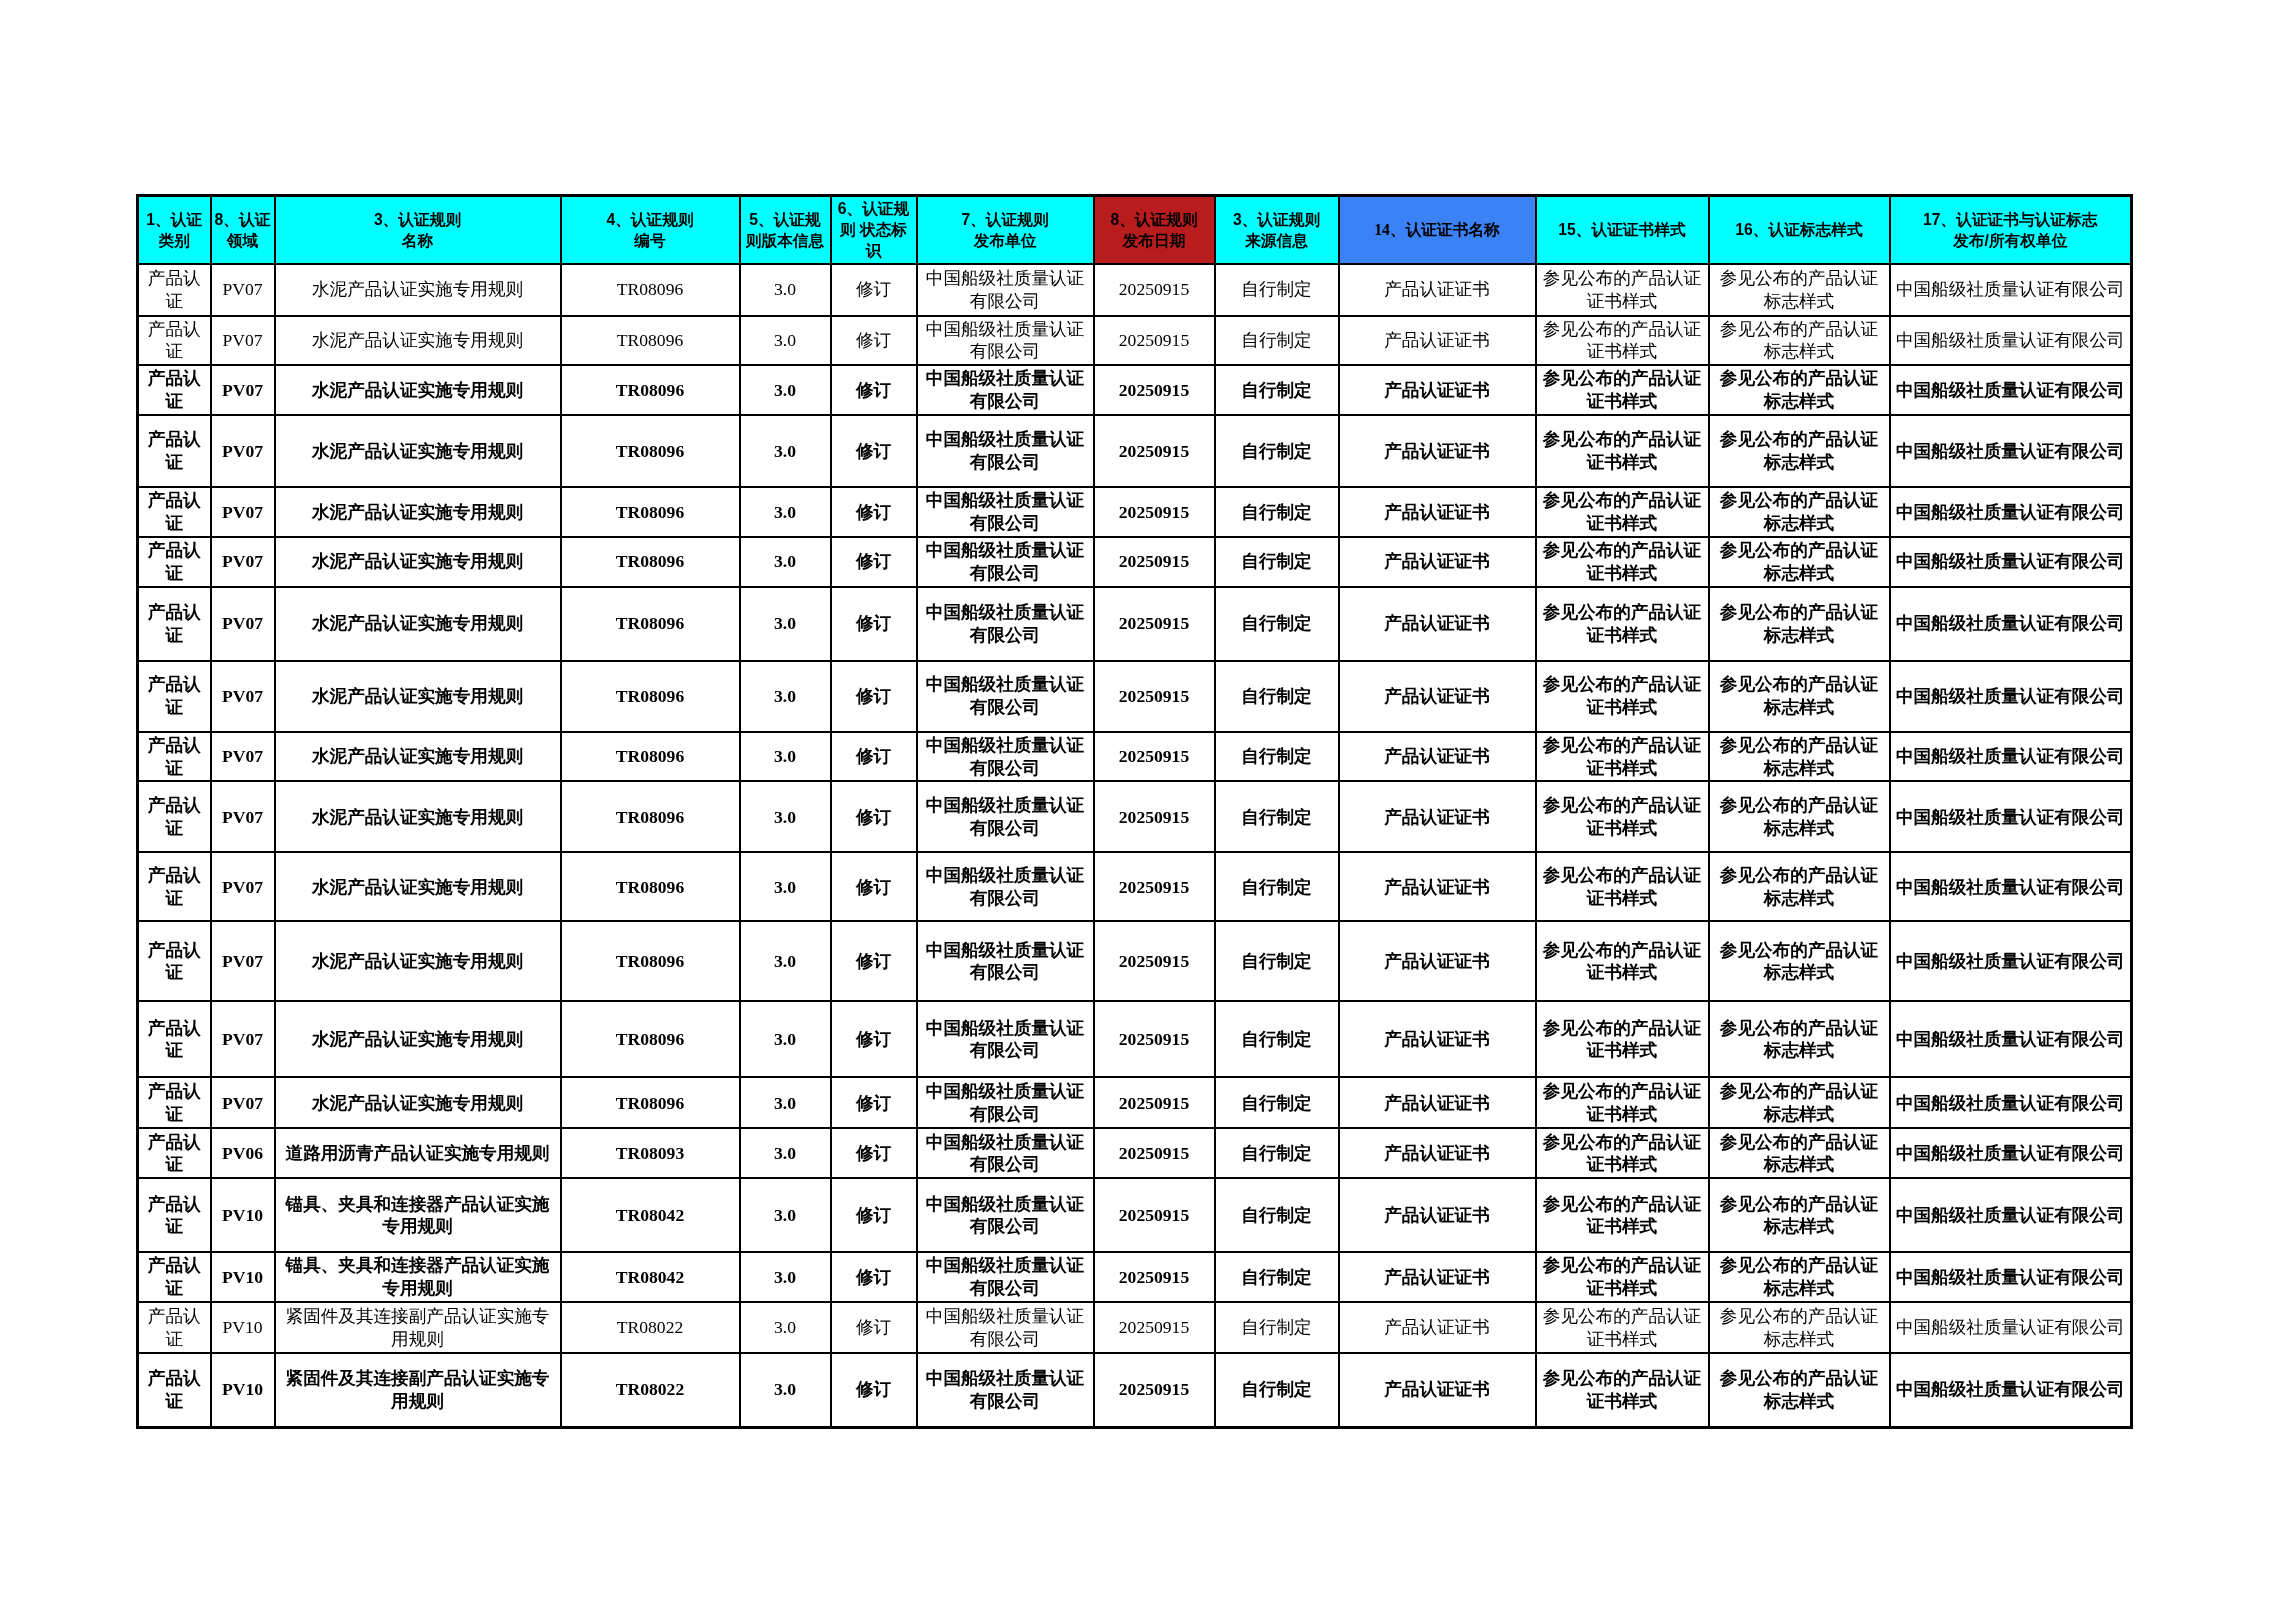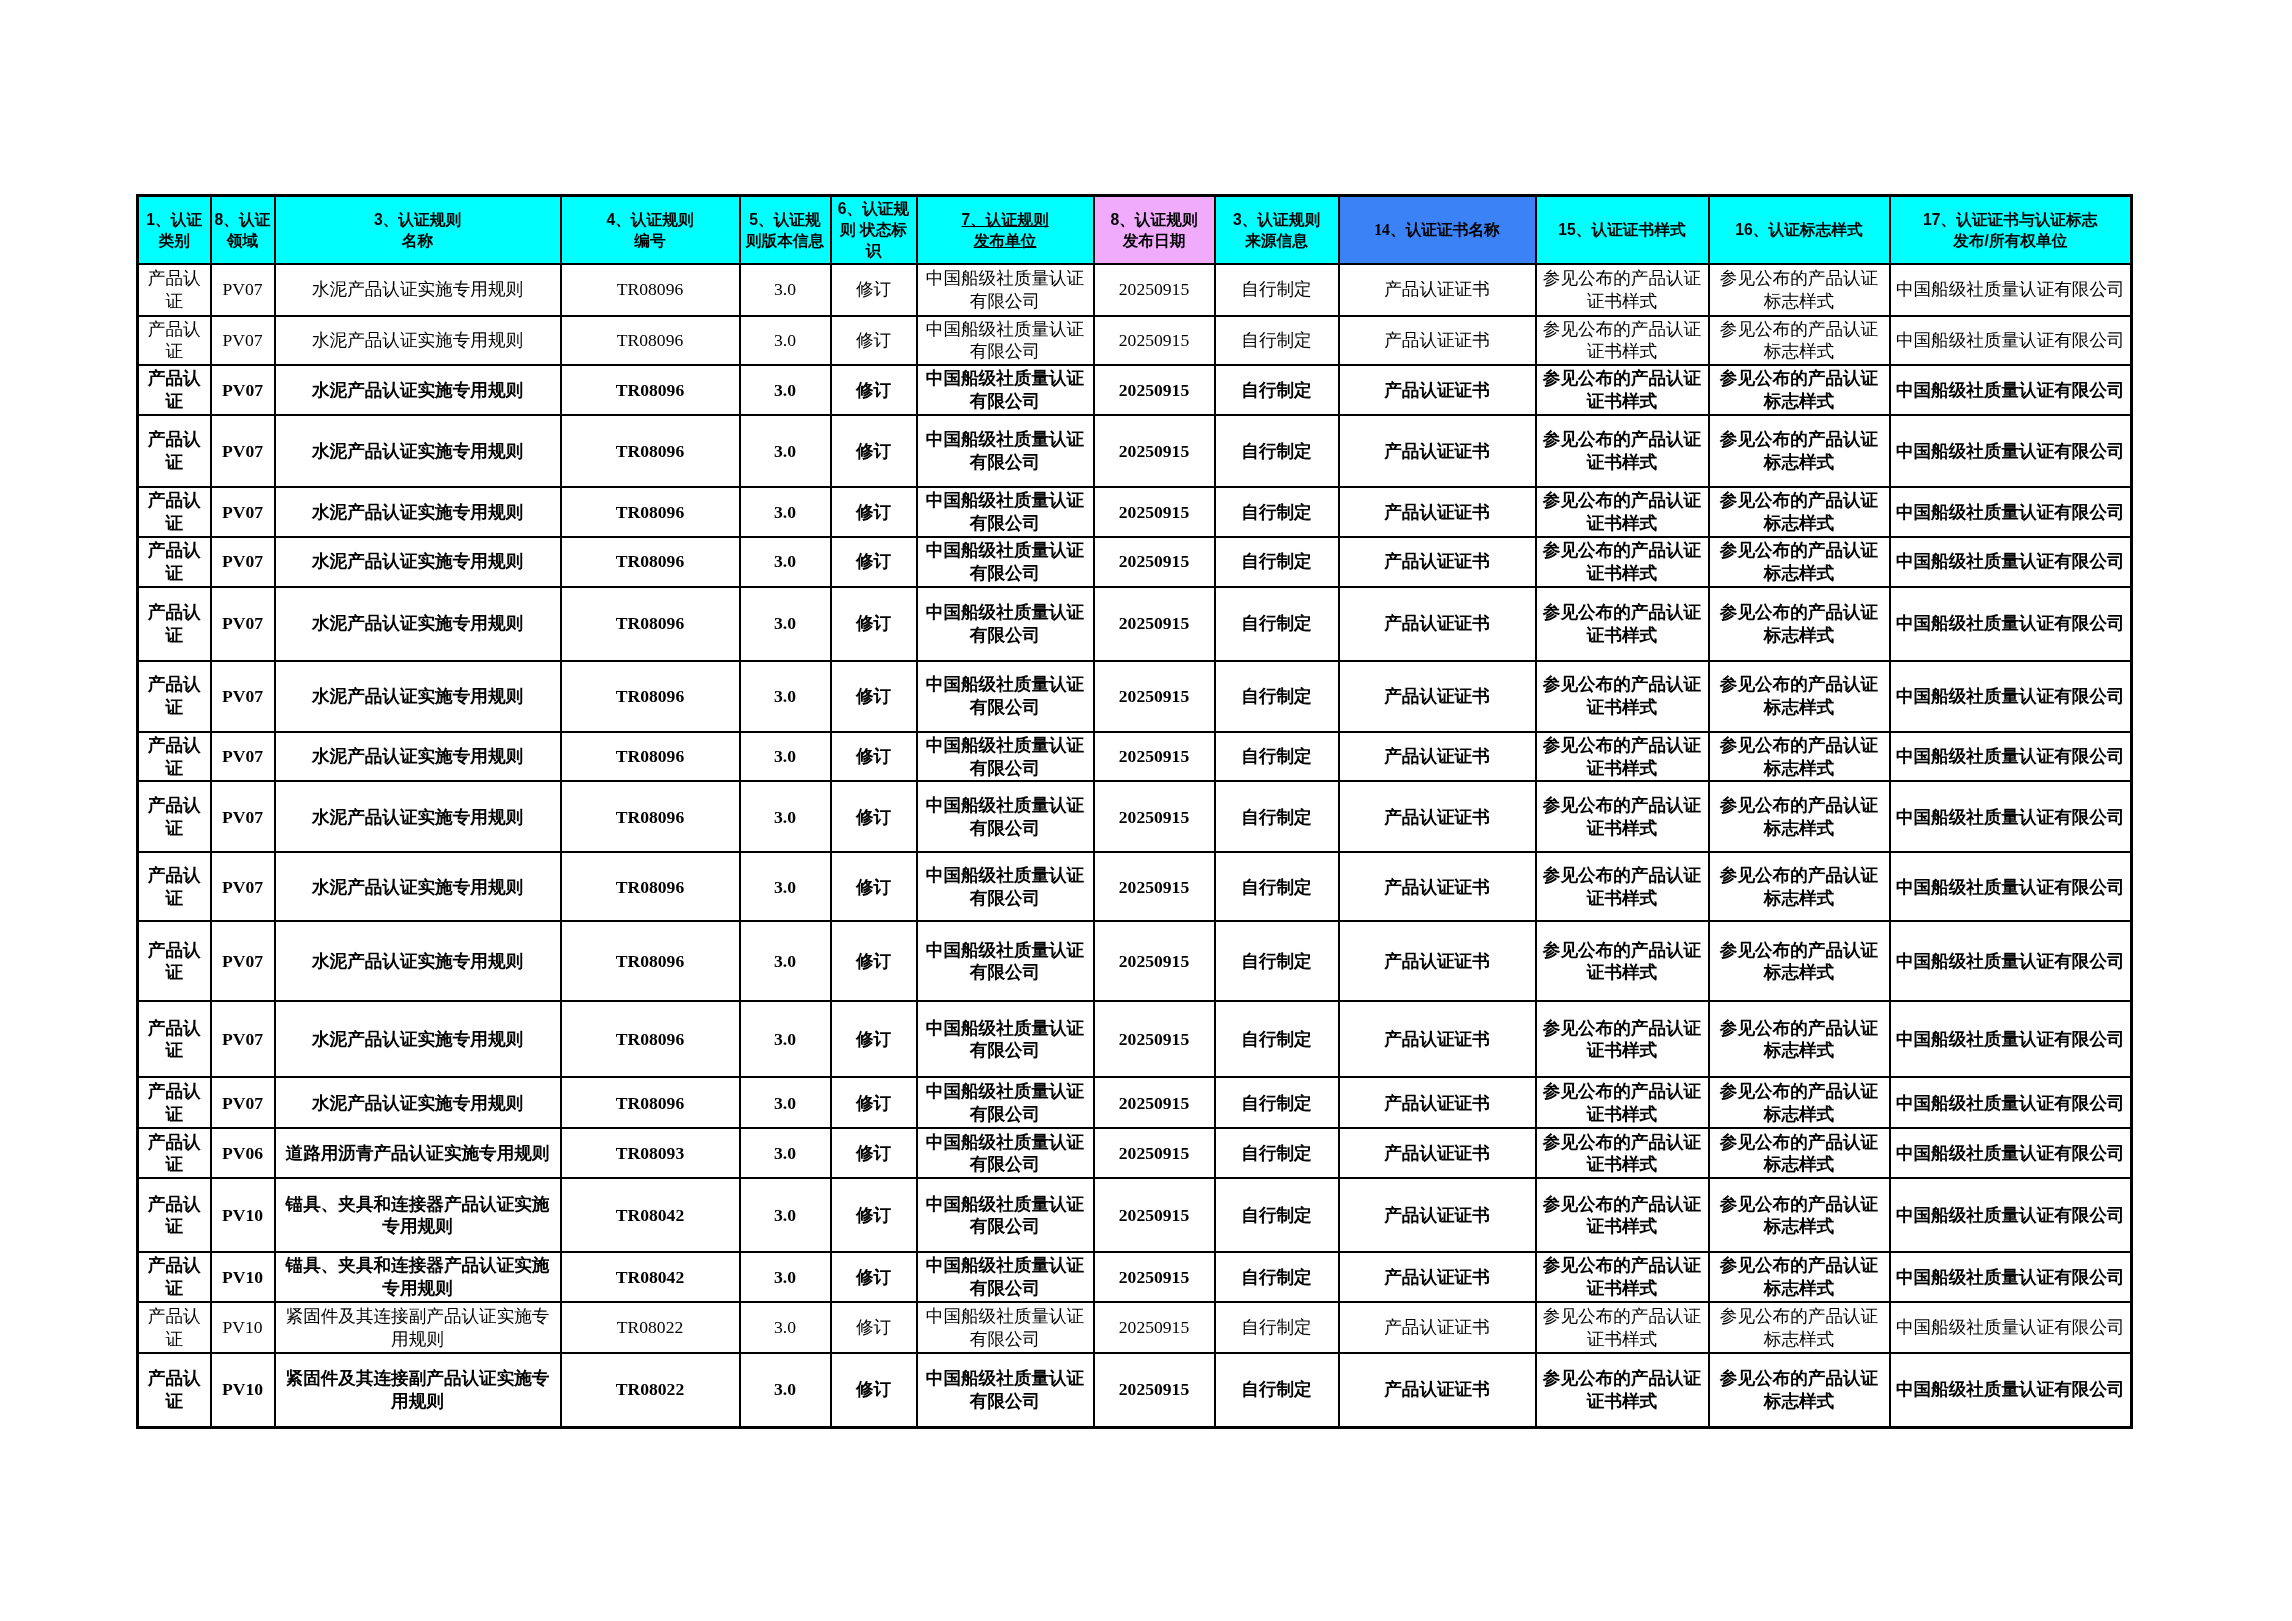--- a/index.html
+++ b/index.html
@@ -77,23 +77,23 @@
     <thead>
       <tr style="height: 67px;">
           <th style="background: rgb(0, 255, 255);">1、认证类别</th>
           <th style="background: rgb(0, 255, 255);">8、认证领域</th>
           <th style="background: rgb(0, 255, 255);">3、认证规则
 名称</th>
           <th style="background: rgb(0, 255, 255);">4、认证规则
 编号</th>
           <th style="background: rgb(0, 255, 255);">5、认证规则版本信息</th>
           <th style="background: rgb(0, 255, 255); margin-left: 28px;">6、认证规则 状态标识</th>
-          <th style="background: rgb(0, 255, 255); text-decoration: underline;">7、认证规则
+          <th style="background: rgb(0, 255, 255);">7、认证规则
 发布单位</th>
-          <th style="background: #f0abfc; margin-left: 43px;">8、认证规则
+          <th style="background: #b91c1c; margin-left: 43px;">8、认证规则
 发布日期</th>
           <th style="background: rgb(0, 255, 255);">3、认证规则
 来源信息</th>
           <th style="background: #3b82f6; font-family: Liberation Serif, serif;">14、认证证书名称</th>
           <th style="background: rgb(0, 255, 255);">15、认证证书样式</th>
           <th style="background: rgb(0, 255, 255);">16、认证标志样式</th>
           <th style="background: rgb(0, 255, 255);">17、认证证书与认证标志
 发布/所有权单位</th>
         </tr>
     </thead>

